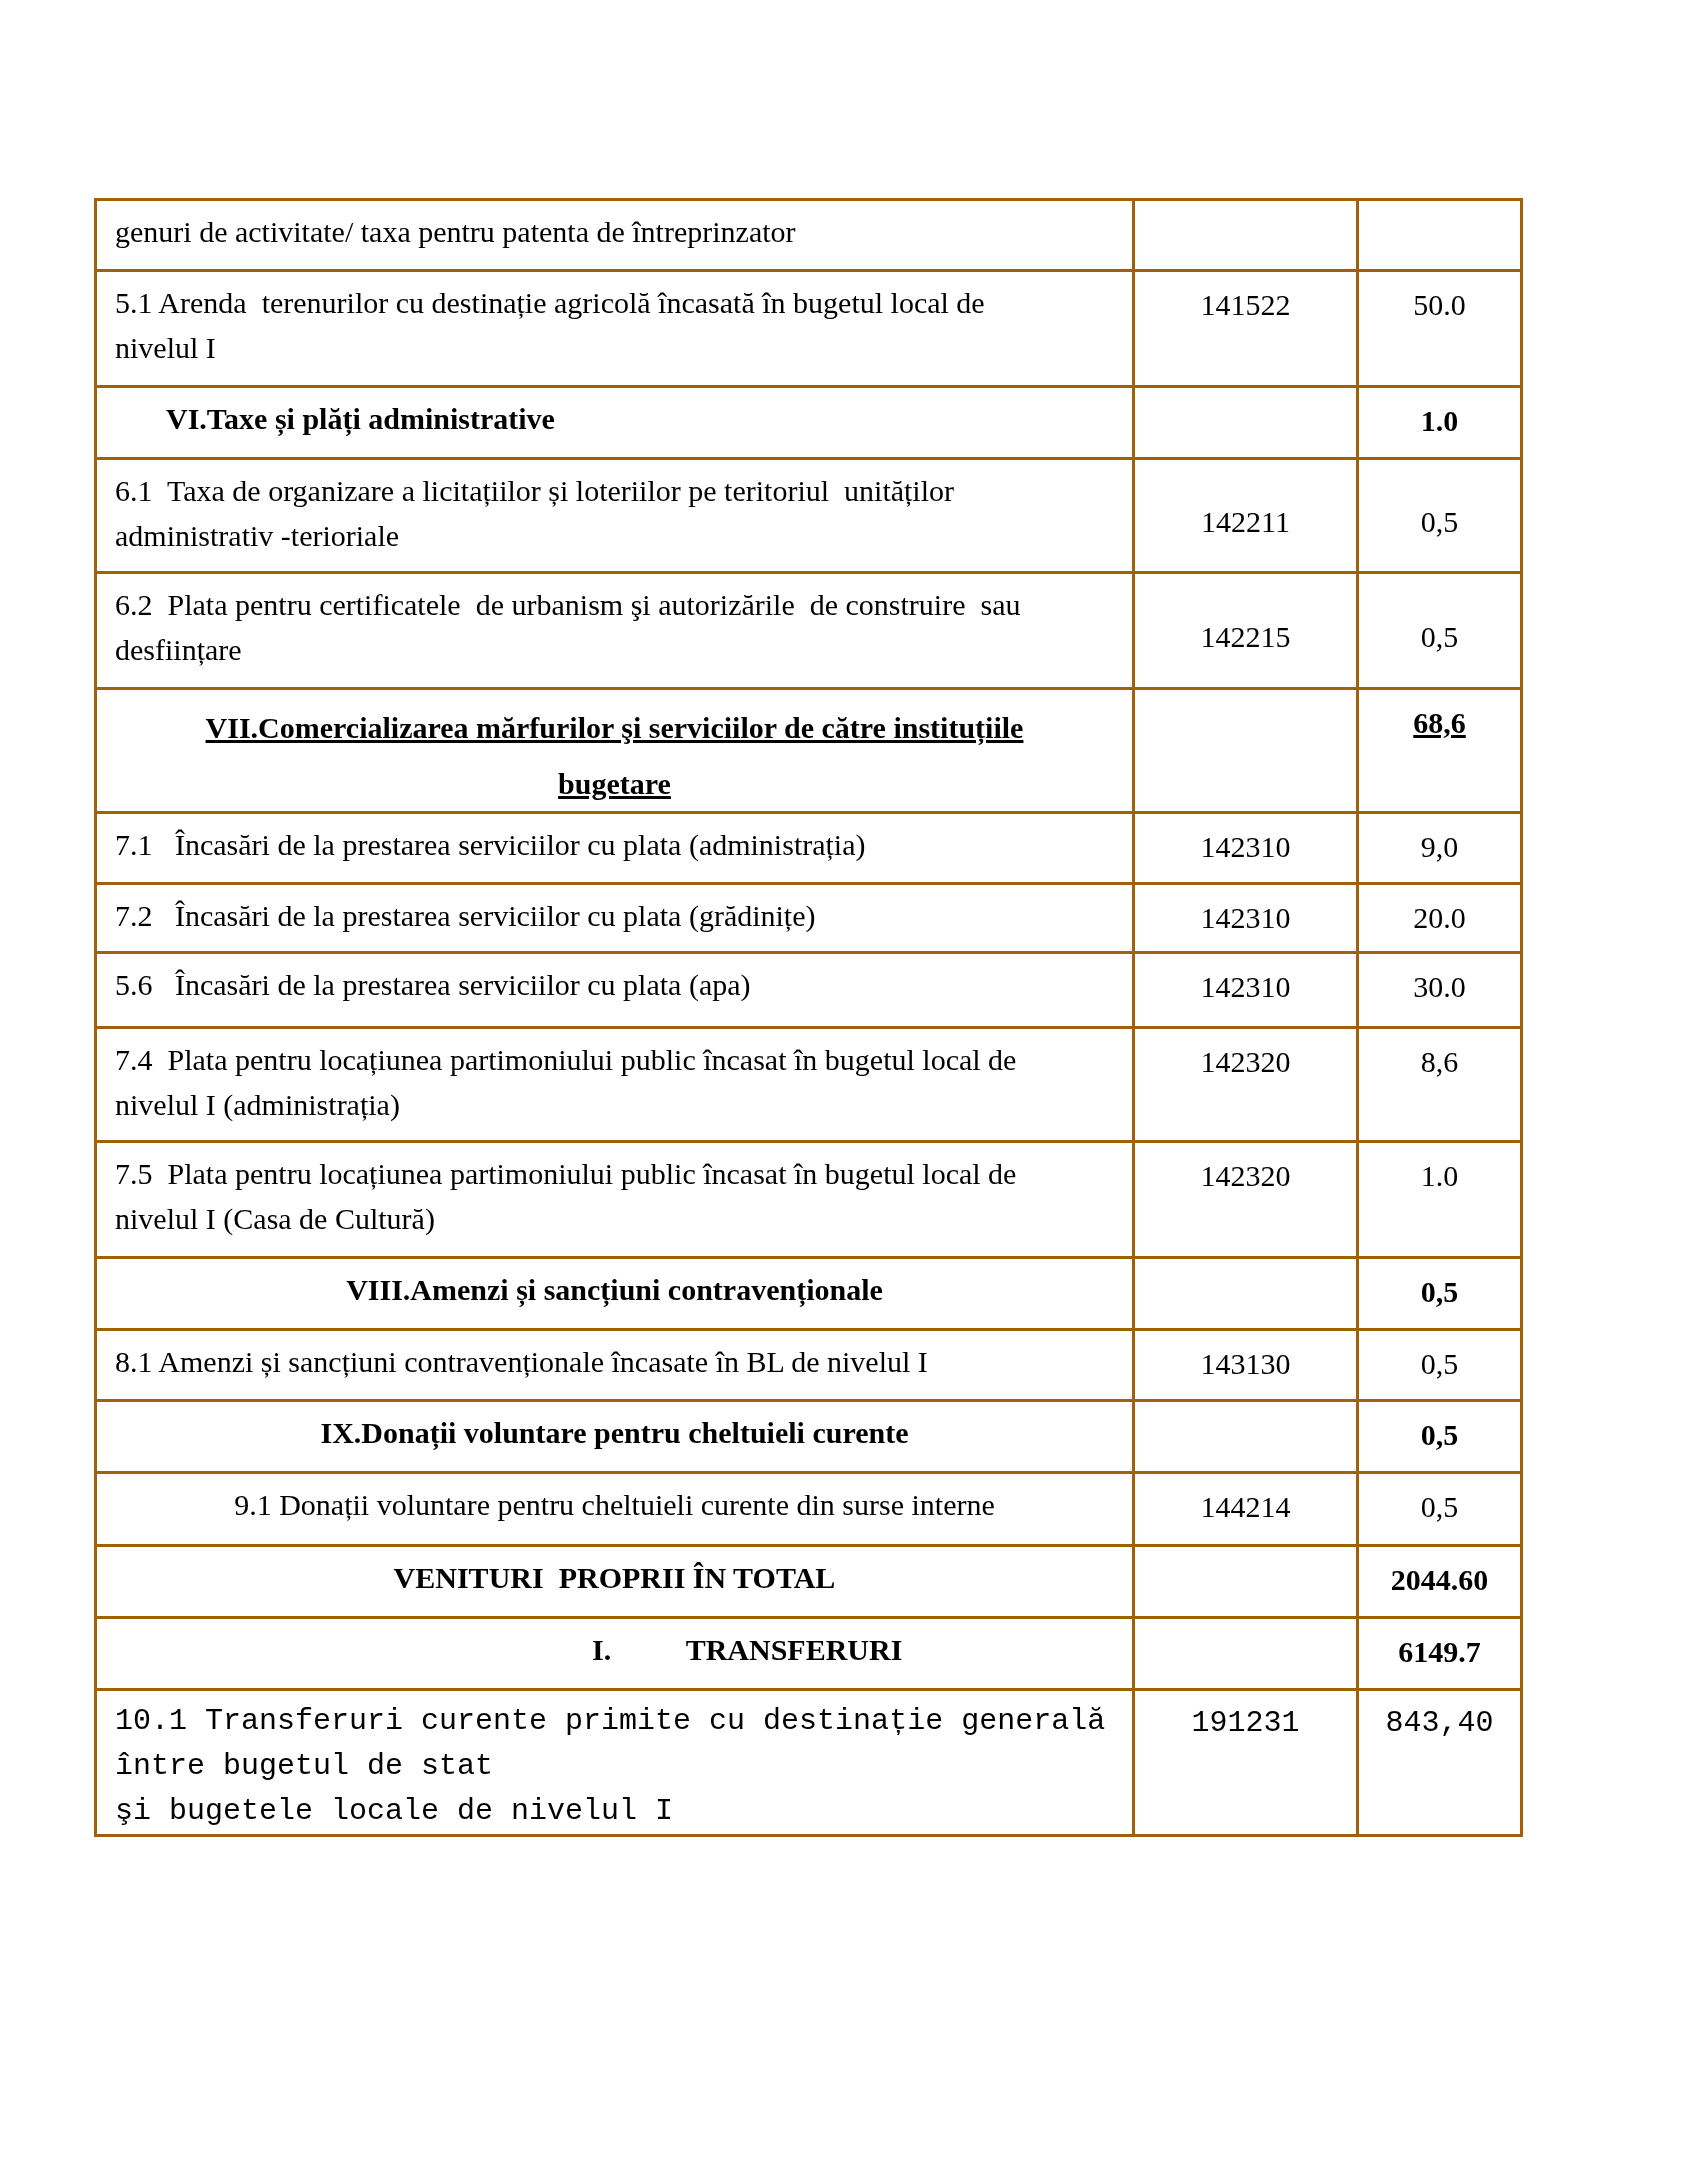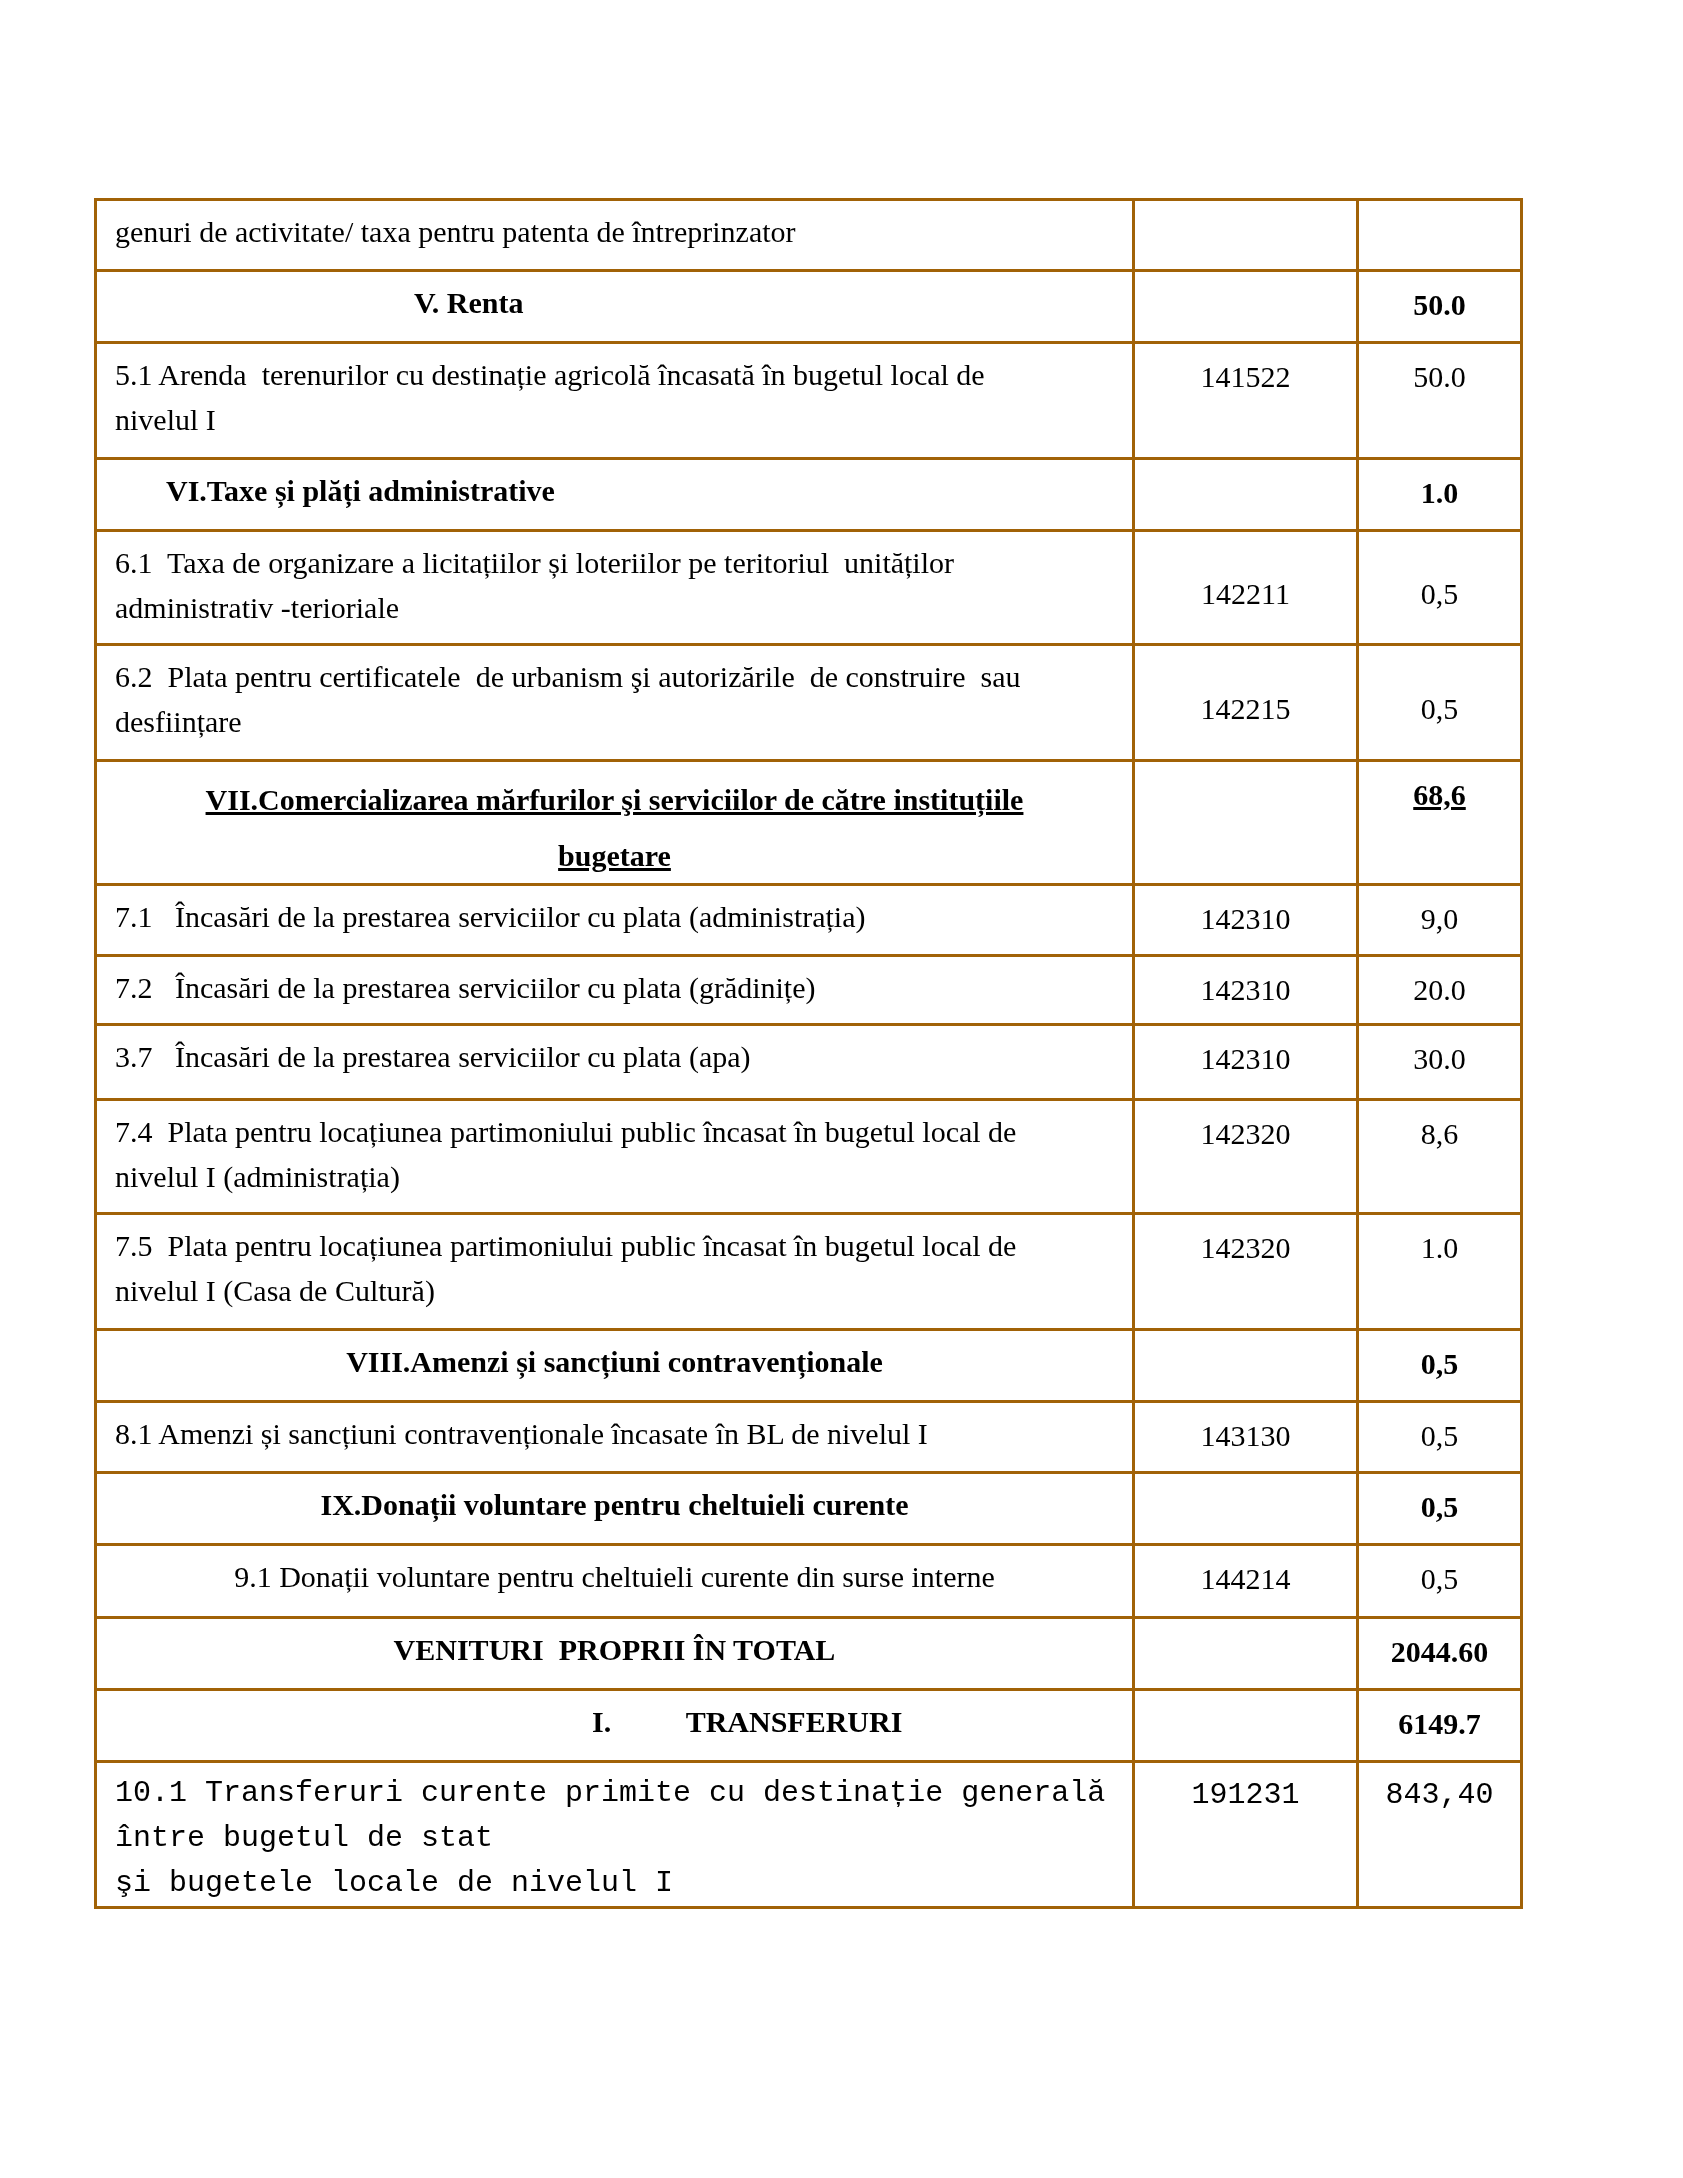--- a/index.html
+++ b/index.html
@@ -69,25 +69,20 @@
       <col class="col-val">
     </colgroup>
     <tbody>
 
       <tr style="height:71px;">
         <td class="c1">genuri de activitate/ taxa pentru patenta de întreprinzator</td>
         <td class="c2"></td>
         <td class="c3"></td>
       </tr>
 
-      <tr style="height:72px;">
-        <td class="c1 bold pl-renta">V. Renta</td>
-        <td class="c2"></td>
-        <td class="c3 bold">50.0</td>
-      </tr>
 
       <tr style="height:116px;">
         <td class="c1">5.1 Arenda  terenurilor cu destinație agricolă încasată în bugetul local de
 nivelul I</td>
         <td class="c2">141522</td>
         <td class="c3">50.0</td>
       </tr>
 
       <tr style="height:72px;">
         <td class="c1 bold pl-vi">VI.Taxe și plăți administrative</td>
@@ -122,21 +117,21 @@
         <td class="c3">9,0</td>
       </tr>
 
       <tr style="height:69px;">
         <td class="c1">7.2   Încasări de la prestarea serviciilor cu plata (grădinițe)</td>
         <td class="c2">142310</td>
         <td class="c3">20.0</td>
       </tr>
 
       <tr style="height:75px;">
-        <td class="c1">3.7   Încasări de la prestarea serviciilor cu plata (apa)</td>
+        <td class="c1">5.6   Încasări de la prestarea serviciilor cu plata (apa)</td>
         <td class="c2">142310</td>
         <td class="c3">30.0</td>
       </tr>
 
       <tr style="height:114px;">
         <td class="c1">7.4  Plata pentru locațiunea partimoniului public încasat în bugetul local de
 nivelul I (administrația)</td>
         <td class="c2">142320</td>
         <td class="c3">8,6</td>
       </tr>

